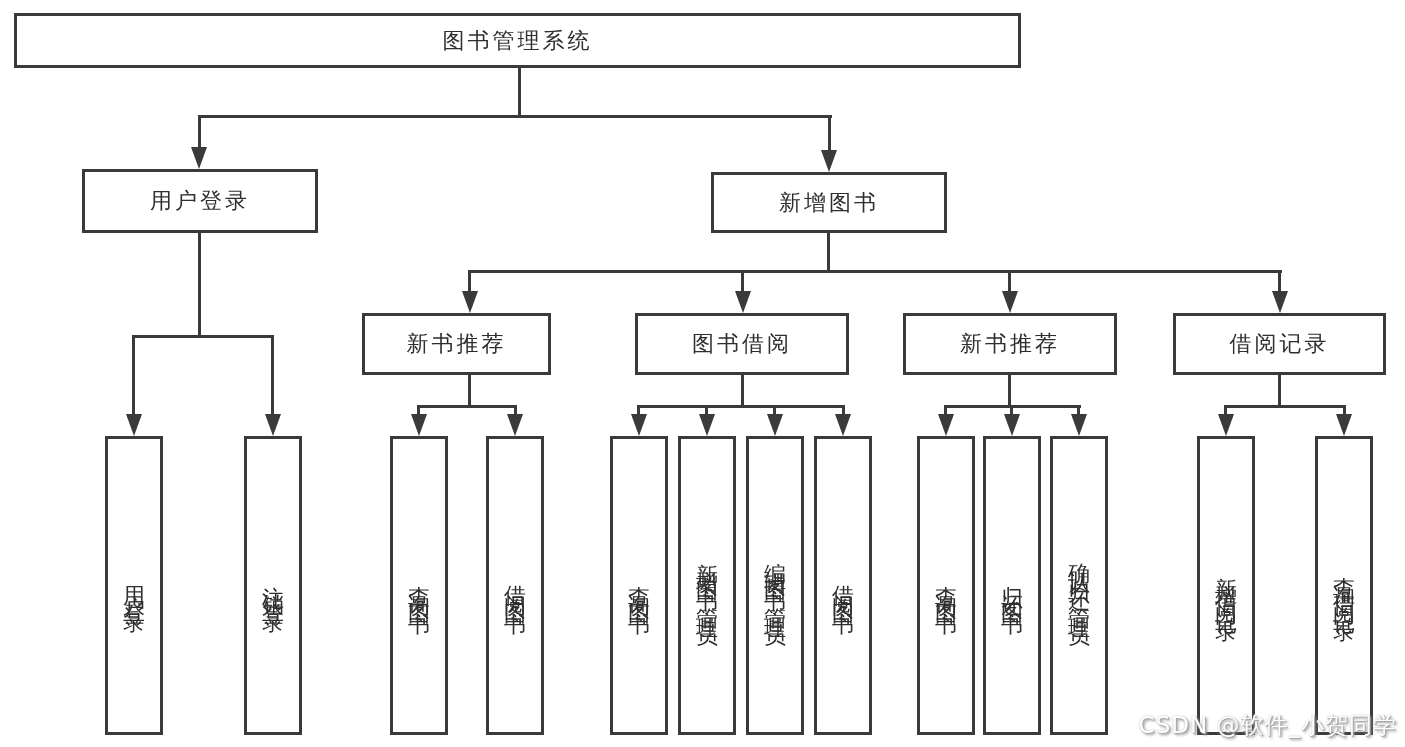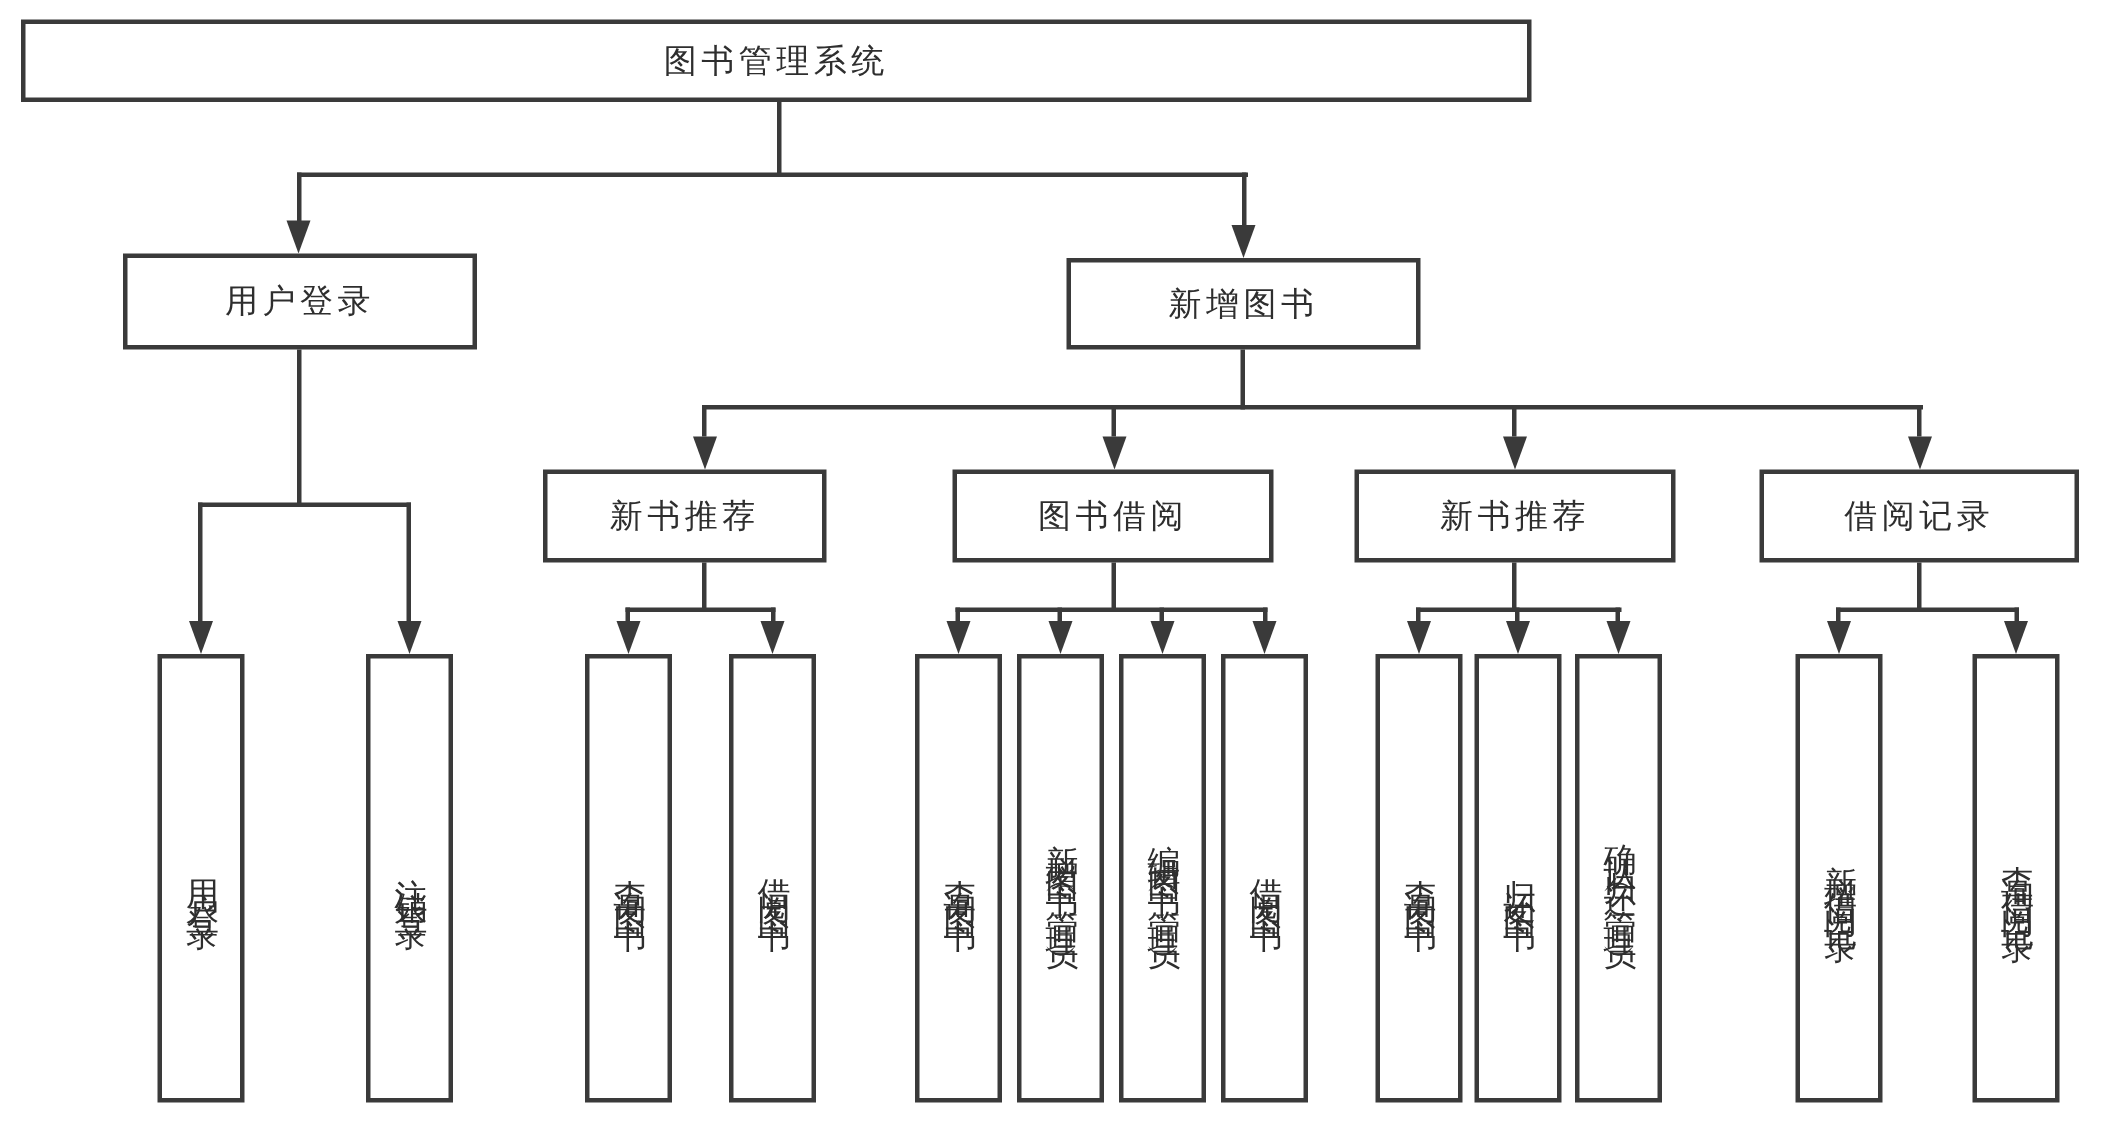--- a/index.html
+++ b/index.html
@@ -156,14 +156,15 @@
     <span class="vtext">确认归还（管理员）</span>
   </div>
 
   <div class="box leaf" style="left:1197px;top:436px;width:58px;height:299px;">
     <span class="vtext">新增借阅记录</span>
   </div>
   <div class="box leaf" style="left:1315px;top:436px;width:58px;height:299px;">
     <span class="vtext">查询借阅记录</span>
   </div>
 
+  <div class="watermark">CSDN @软件_小贺同学</div>
 
 </div>
 
 </body></html>

